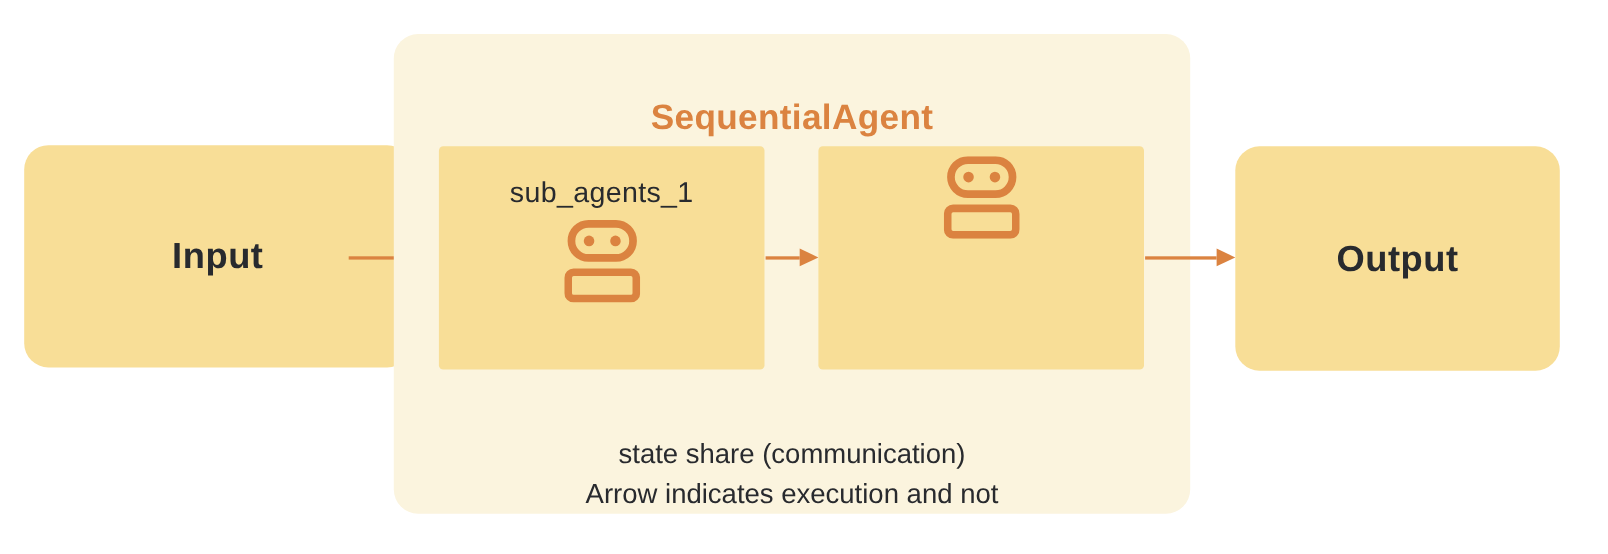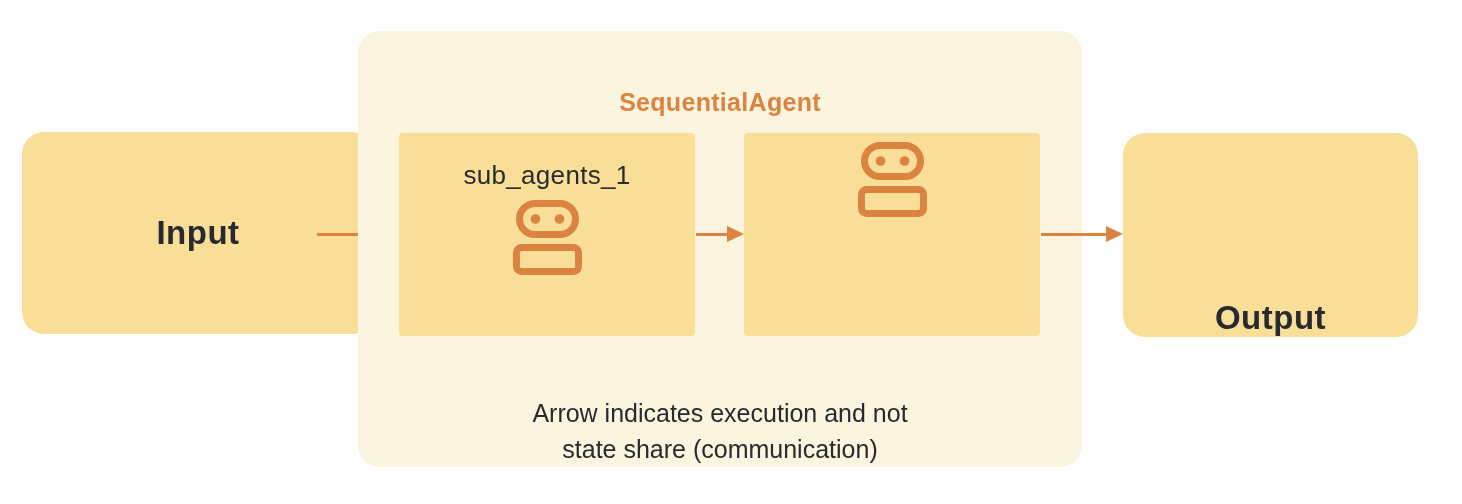--- a/index.html
+++ b/index.html
@@ -30,39 +30,39 @@
     align-items: center;
     justify-content: center;
   }
   .node-label {
     font-size: 33px;
     font-weight: 700;
     color: var(--text-dark);
     letter-spacing: 0.5px;
   }
   .input-node  { left: 22px;   top: 132px; width: 352px; height: 202px; }
-  .output-node { left: 1123px; top: 133px; width: 295px; height: 204px; align-items: flex-end; }
+  .output-node { left: 1123px; top: 133px; width: 295px; height: 204px; }
 
   
   .seq-container {
     position: absolute;
     left: 358px;
     top: 31px;
     width: 724px;
     height: 436px;
     background: var(--container-fill);
     border-radius: 22px;
   }
   .seq-title {
     position: absolute;
     top: 57px;
     left: 0;
     width: 100%;
     text-align: center;
-    font-size: 25px;
+    font-size: 32px;
     font-weight: 700;
     color: var(--accent-orange);
     letter-spacing: 0.3px;
   }
 
   
   .sub-node {
     position: absolute;
     top: 133px;
     width: 296px;
@@ -131,22 +131,22 @@
   </div>
 
   <div class="arrow arrow-1">
     <div class="shaft"></div>
     <div class="head"></div>
   </div>
 
   <div class="seq-container">
     <div class="seq-title">SequentialAgent</div>
     <div class="caption">
+      <div>state share (communication)</div>
       <div>Arrow indicates execution and not</div>
-      <div>state share (communication)</div>
     </div>
   </div>
 
   <div class="sub-node sub-node-1">
     <div class="sub-label">sub_agents_1</div>
     <svg class="robot" width="69" height="75" viewBox="0 0 69 75" fill="none">
       <rect x="6.5" y="3.5" width="56" height="31" rx="15.5" stroke="#DB8340" stroke-width="7"></rect>
       <circle cx="22.5" cy="19" r="4.8" fill="#DB8340"></circle>
       <circle cx="46.5" cy="19" r="4.8" fill="#DB8340"></circle>
       <rect x="3.5" y="47.5" width="62" height="24" rx="5" stroke="#DB8340" stroke-width="7"></rect>

